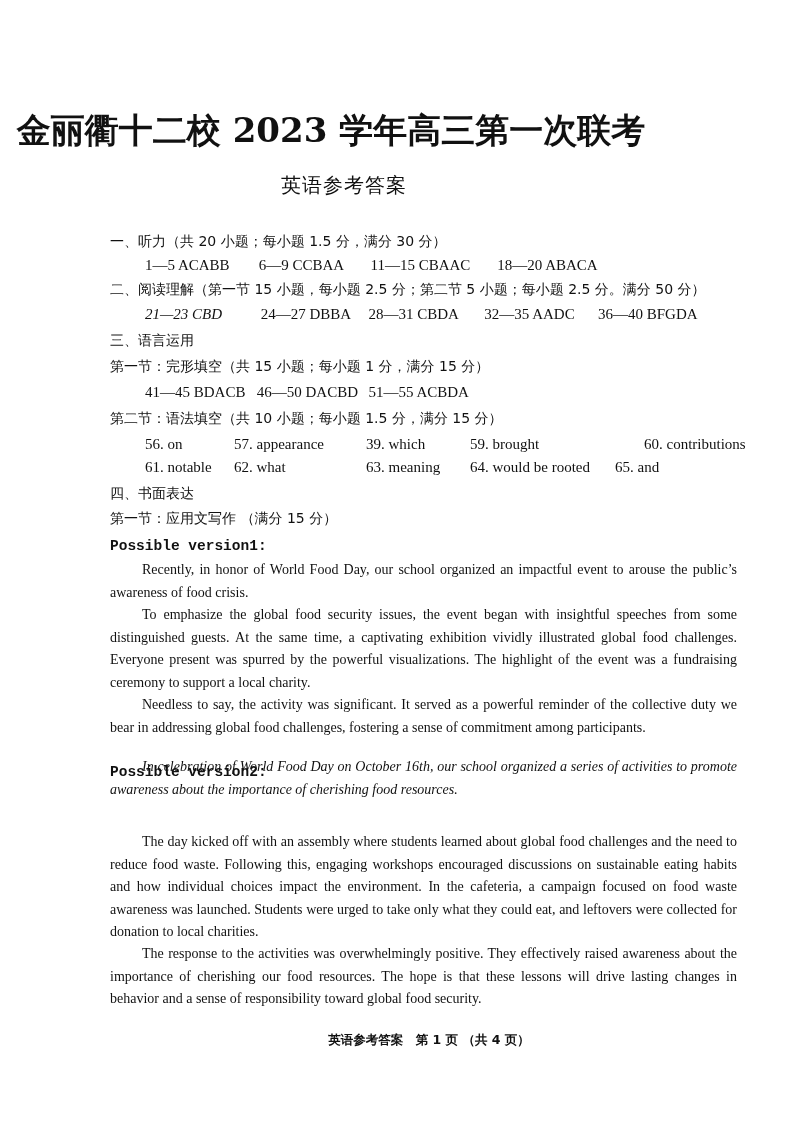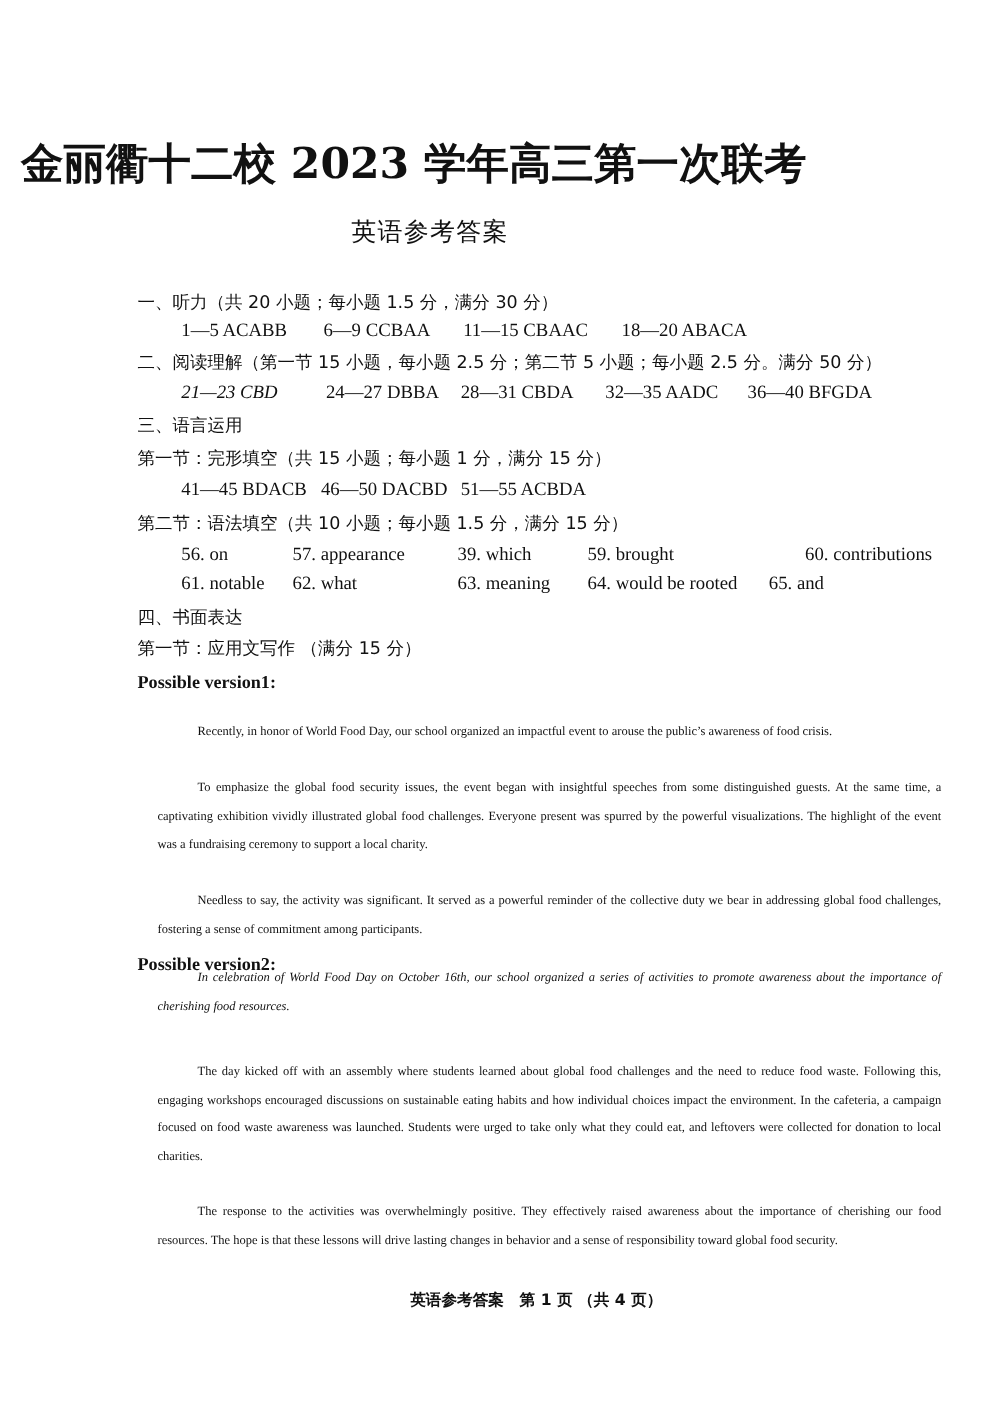--- a/index.html
+++ b/index.html
@@ -18,25 +18,25 @@
     letter-spacing: 1px;
   }
   .line {
     position: absolute; left: 110px; font-size: 14.5px; white-space: nowrap;
   }
   .heading { font-family: "DejaVu Sans", "Liberation Sans", sans-serif; font-size: 14px; }
   .ans-row { position: absolute; left: 145px; font-size: 15px; white-space: nowrap; }
   .ans-row span { display: inline-block; }
   .grid-item { position: absolute; font-size: 15px; white-space: nowrap; }
   .para {
-    position: absolute; left: 110px; width: 627px; font-size: 10px;
-    line-height: 22.5px; text-align: justify; text-indent: 32px; margin: 16px;
+    position: absolute; left: 110px; width: 627px; font-size: 14px;
+    line-height: 22.5px; text-align: justify; text-indent: 32px; margin: 0;
   }
   .version-label {
-    position: absolute; left: 110px; font-size: 14.5px; font-weight: bold;
+    position: absolute; left: 110px; font-size: 14.5px; font-weight: bold; font-family: Liberation Mono, monospace;
   }
   .footer {
     position: absolute; top: 1032px; left: 0; width: 794px; text-align: center;
     font-family: "DejaVu Sans", "Liberation Sans", sans-serif; font-size: 12.5px; font-weight: bold; padding-left: 32px;
   }
 </style>
 </head>
 <body>
 
 <div class="title">金丽衢十二校 2023 学年高三第一次联考</div>

